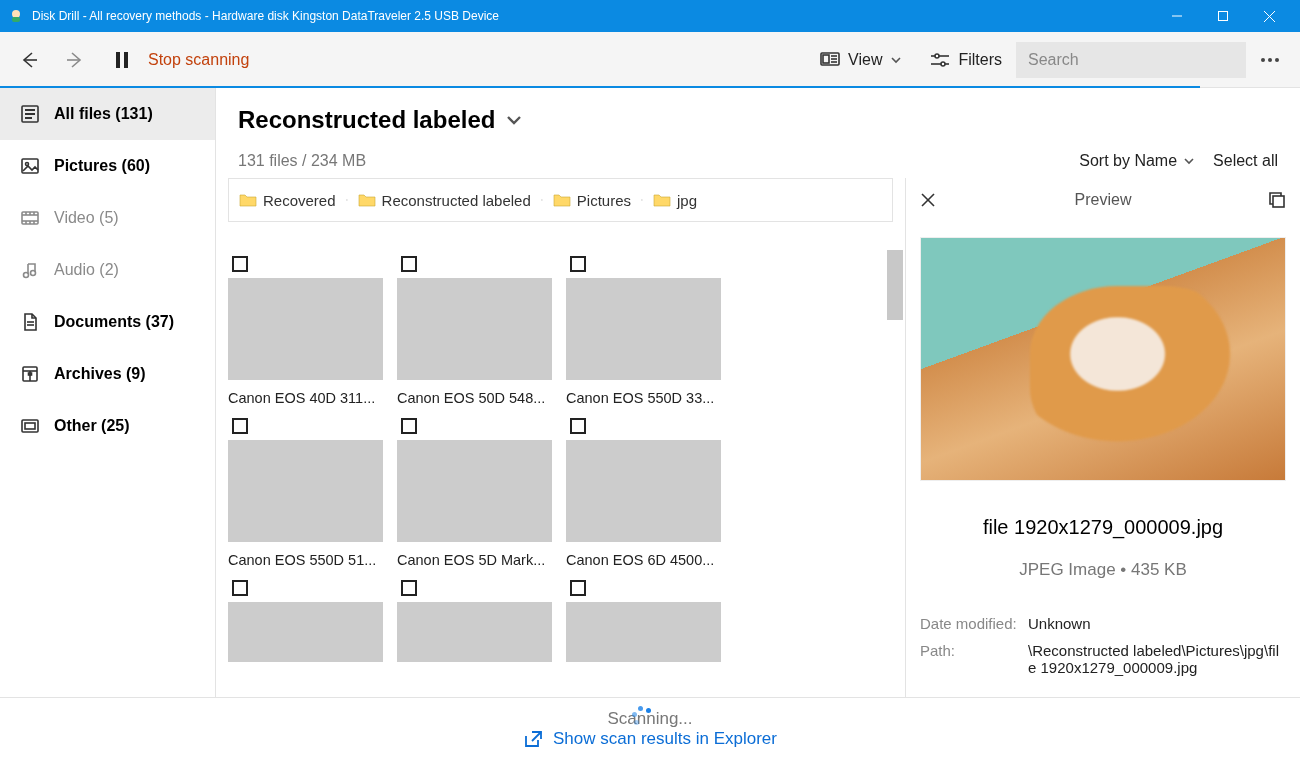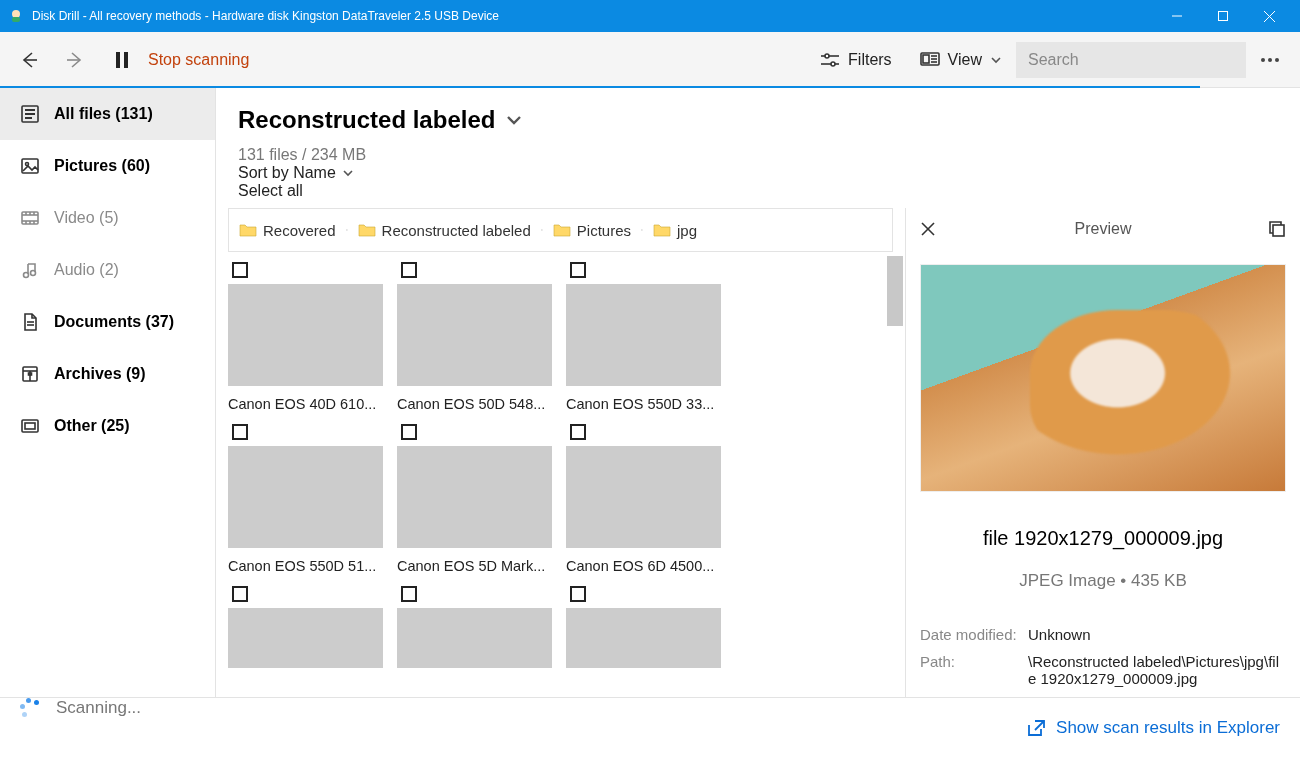--- a/index.html
+++ b/index.html
@@ -34,30 +34,30 @@
 .side-item svg { flex-shrink: 0; }
 .side-item.active { background: #ececec; font-weight: 600; }
 .side-item.bold { font-weight: 600; }
 .side-item.muted { color: #8a8a8a; }
 
 
 .content { flex: 1; display: flex; flex-direction: column; min-width: 0; }
 .content-header { padding: 18px 22px 8px 22px; }
 .content-title-row { display:flex; align-items:center; gap:10px; }
 .content-title { font-size: 24px; font-weight: 700; }
-.content-sub-row { display: flex; align-items: baseline; margin-top: 12px; flex-direction: column; }
+.content-sub-row { display: flex; align-items: baseline; margin-top: 18px; }
 .content-sub { font-size: 16px; color: #777; }
 .content-sub-row .spacer { flex:1; }
 .sort-btn { font-size:16px; color:#222; display:flex; align-items:center; gap:6px; margin-right:18px; cursor:pointer; }
 .select-all { font-size:16px; color:#222; cursor:pointer; }
 
 
 .splitrow { flex:1; display:flex; min-height:0; }
 
-.filescol { flex:1; display:flex; flex-direction:column; border-right:1px solid #e3e3e3; min-width:0; }
+.filescol { flex:1; display:flex; flex-direction:column; border-right:1px solid #e3e3e3; min-width:0;gap:24px; }
 .breadcrumb { height: 44px; border: 1px solid #e3e3e3; margin: 0 12px; display:flex; align-items:center; padding:0 10px; font-size:15px; color:#333; gap:6px; }
 .breadcrumb .folder-icon { display:inline-flex; }
 .breadcrumb .sep { color:#888; padding:0 4px; }
 
 .grid-wrap { flex:1; overflow:hidden; position:relative; margin: 4px 0 0 12px; }
 .grid { display:flex; flex-wrap:wrap; gap: 0 14px; padding-right:22px; align-content:flex-start; height:100%;}
 .tile { width: 155px; margin-bottom: 6px; }
 .tile .cb { width:16px; height:16px; border:2px solid #222; margin:6px 0 6px 4px; cursor:pointer; }
 .tile .thumb { width:155px; height:102px; background:#ccc; display:block; }
 .tile .label { font-size: 14.5px; color:#222; margin-top: 10px; white-space:nowrap; overflow:hidden; text-overflow:ellipsis; }
@@ -73,21 +73,21 @@
 .preview-img { margin-top:4px; width:100%; height:244px; background:linear-gradient(160deg,#7fc8bd 0%, #7fc8bd 35%, #d38f4e 35%, #e6b37a 60%, #c77a39 100%); border:1px solid #eee; position:relative; overflow:hidden;}
 .preview-img::after{content:""; position:absolute; left:30%; top:20%; width:60%; height:70%; background: radial-gradient(ellipse at 40% 40%, #f4e6d8 0%, #f4e6d8 25%, #e09a4a 26%, #e09a4a 60%, transparent 61%); filter: blur(1px); border-radius:40%;}
 .preview-fname { text-align:center; font-size:20px; margin-top:24px; }
 .preview-ftype { text-align:center; font-size:17px; color:#777; margin-top:10px; }
 .preview-meta { margin-top:24px; font-size:15px; }
 .preview-meta-row { display:flex; margin-bottom:10px; }
 .preview-meta-row .k { width:108px; color:#888; }
 .preview-meta-row .v { flex:1; color:#222; word-break: break-all; }
 
 
-.bottom { height: 60px; border-top:1px solid #e3e3e3; display:flex; padding:0 20px; }
+.bottom { height: 60px; border-top:1px solid #e3e3e3; display:flex; align-items:center; padding:8px 20px;flex-direction:column; }
 .spinner { width:22px; height:22px; position:relative; margin-right:14px; }
 .spinner span{ position:absolute; width:5px; height:5px; background:#1a81e8; border-radius:50%; }
 .spinner span:nth-child(1){ left:2px; top:14px; opacity:.35;}
 .spinner span:nth-child(2){ left:0px; top:6px; opacity:.55;}
 .spinner span:nth-child(3){ left:6px; top:0px; opacity:.8;}
 .spinner span:nth-child(4){ left:14px; top:2px; opacity:1;}
 .scan-text { font-size:17px; color:#777; }
 .recover-btn { margin-left: 240px; border:1px solid #c8c8c8; background:#fff; height:38px; padding:0 22px; font-size:16px; color:#777; cursor:pointer; }
 .bottom .spacer{flex:1;}
 .show-explorer { color:#0b6dd6; font-size:17px; display:flex; align-items:center; gap:10px; cursor:pointer; }
@@ -155,39 +155,39 @@
   <div class="pausebtn">
     <svg width="14" height="18" viewBox="0 0 14 18">
         <rect x="1" y="1" width="4" height="16" fill="#222"></rect>
         <rect x="9" y="1" width="4" height="16" fill="#222"></rect>
       </svg>
   </div>
   <span class="stop">Stop scanning</span>
   <span class="spacer"></span>
   <div class="tbtn">
     <svg width="20" height="16" viewBox="0 0 20 16" class="ico">
-        <line x1="1" y1="4" x2="19" y2="4"></line>
-        <circle cx="7" cy="4" r="2" fill="#fff"></circle>
-        <line x1="1" y1="12" x2="19" y2="12"></line>
-        <circle cx="13" cy="12" r="2" fill="#fff"></circle>
-      </svg>
-    <span>Filters</span>
-  </div>
-  <div class="tbtn">
-    <svg width="20" height="16" viewBox="0 0 20 16" class="ico">
         <rect x="1" y="1" width="18" height="12" rx="1"></rect>
         <rect x="3" y="3" width="6" height="8"></rect>
         <line x1="11" y1="4" x2="17" y2="4"></line>
         <line x1="11" y1="7" x2="17" y2="7"></line>
         <line x1="11" y1="10" x2="17" y2="10"></line>
       </svg>
     <span>View</span>
     <svg width="12" height="12" viewBox="0 0 12 12" class="chev">
         <path d="M2 4 L6 8 L10 4"></path>
       </svg>
+  </div>
+  <div class="tbtn">
+    <svg width="20" height="16" viewBox="0 0 20 16" class="ico">
+        <line x1="1" y1="4" x2="19" y2="4"></line>
+        <circle cx="7" cy="4" r="2" fill="#fff"></circle>
+        <line x1="1" y1="12" x2="19" y2="12"></line>
+        <circle cx="13" cy="12" r="2" fill="#fff"></circle>
+      </svg>
+    <span>Filters</span>
   </div>
   <input class="search" placeholder="Search" style="">
   <div class="more">
     <svg width="20" height="6" viewBox="0 0 20 6">
         <circle cx="3" cy="3" r="2" fill="#444"></circle>
         <circle cx="10" cy="3" r="2" fill="#444"></circle>
         <circle cx="17" cy="3" r="2" fill="#444"></circle>
       </svg>
   </div>
   <div class="toolbar-underline"></div>
@@ -321,21 +321,21 @@
               </svg>
             </span>
           <span>jpg</span>
         </div>
 
         <div class="grid-wrap">
           <div class="grid" id="grid">
               <div class="tile">
                 <div class="cb"></div>
                 <div class="thumb th-beach"></div>
-                <div class="label">Canon EOS 40D 610...</div>
+                <div class="label">Canon EOS 40D 311...</div>
               </div>
               <div class="tile">
                 <div class="cb"></div>
                 <div class="thumb th-lion"></div>
                 <div class="label">Canon EOS 50D 548...</div>
               </div>
               <div class="tile">
                 <div class="cb"></div>
                 <div class="thumb th-girl"></div>
                 <div class="label">Canon EOS 550D 33...</div>

